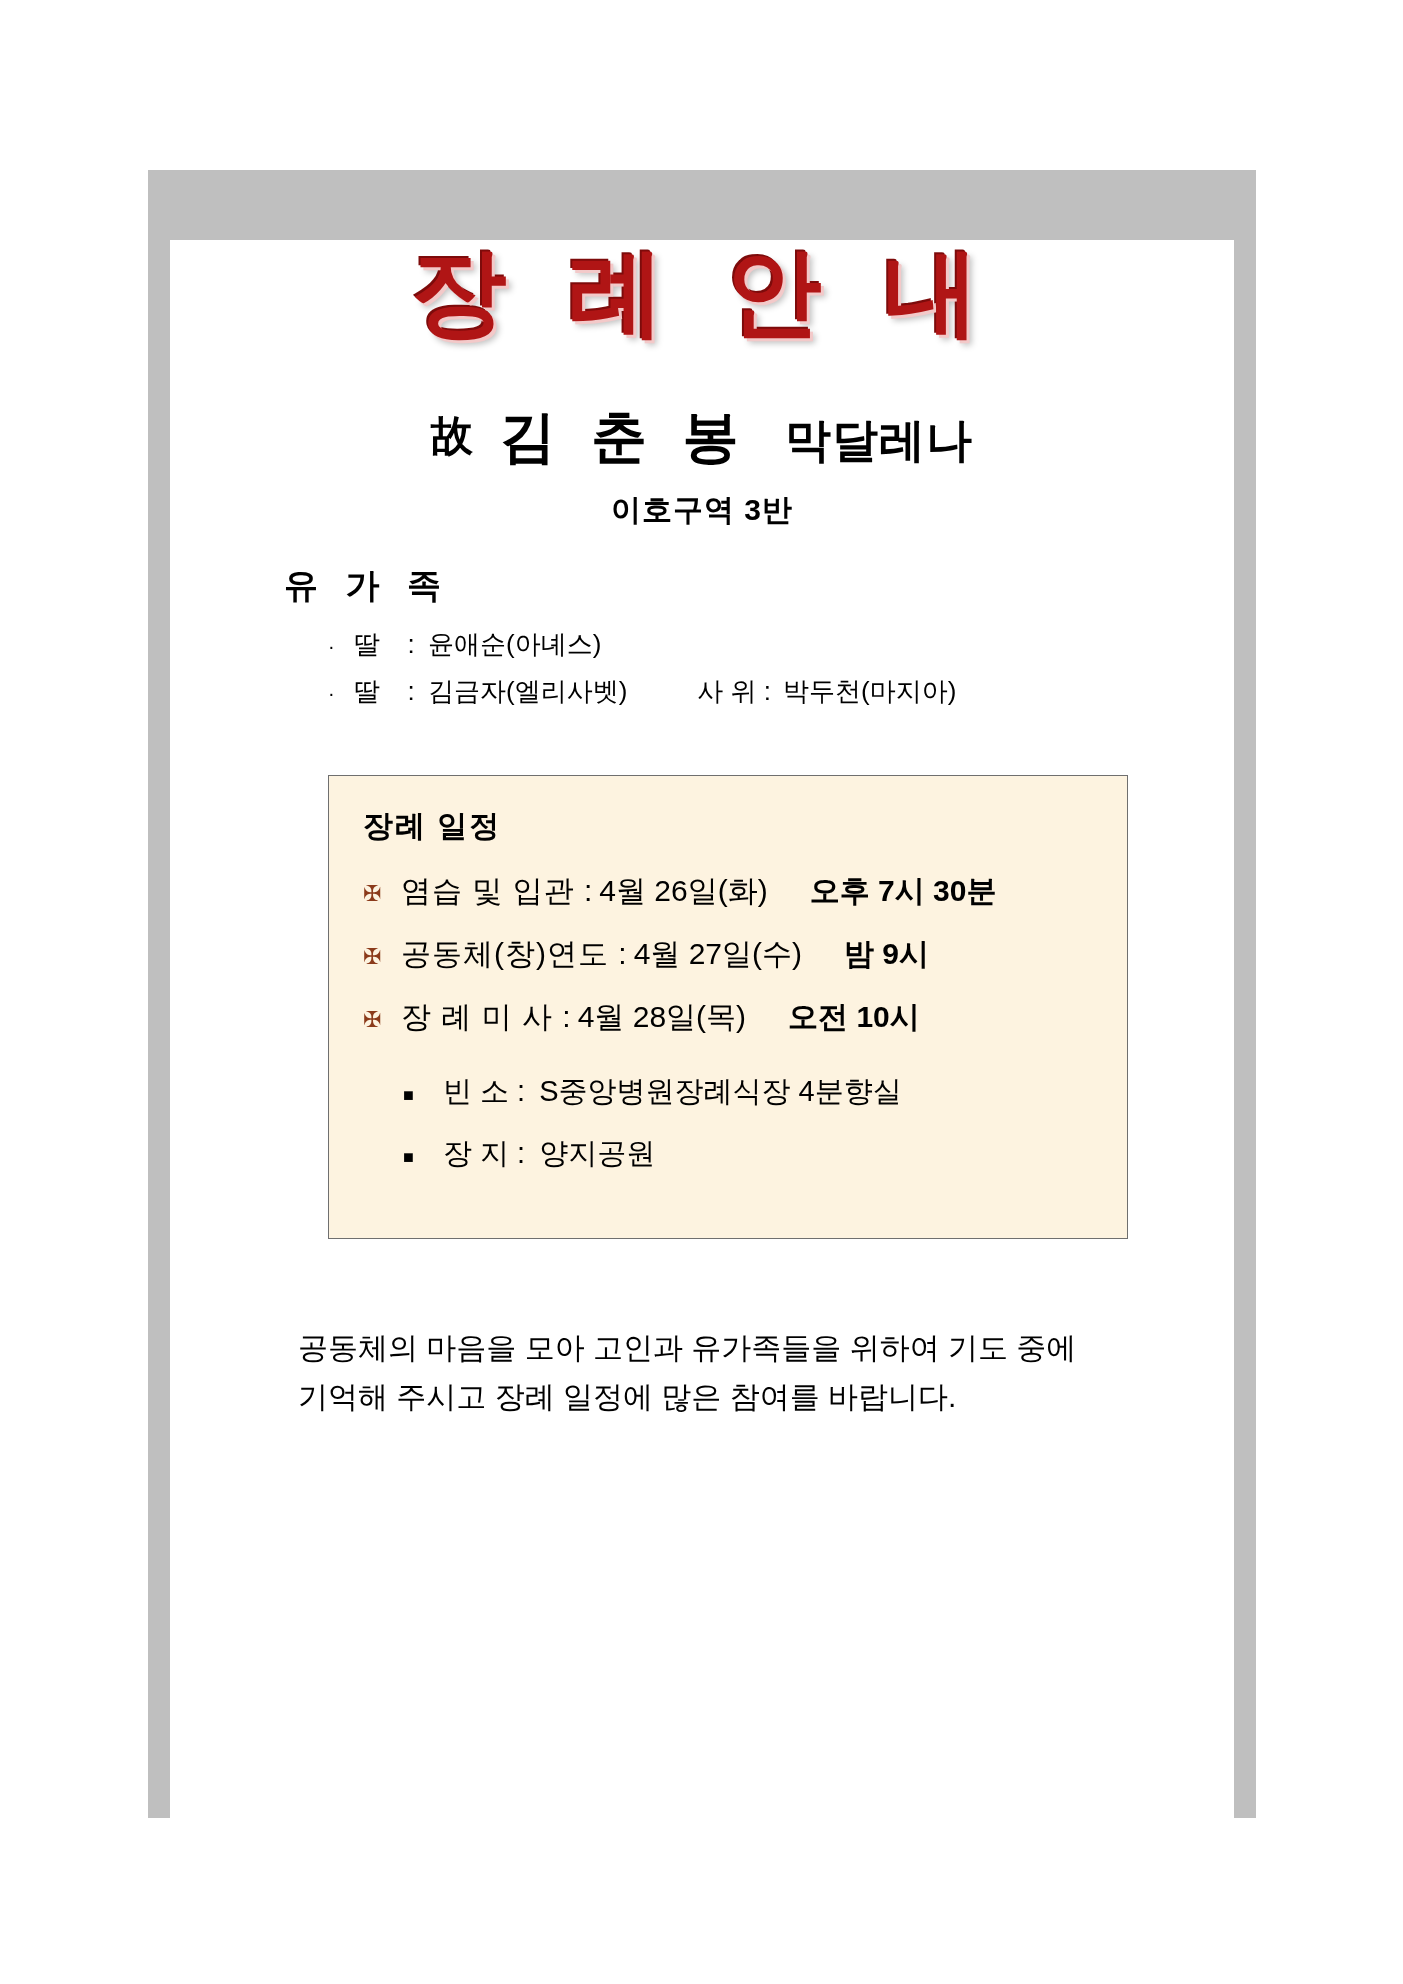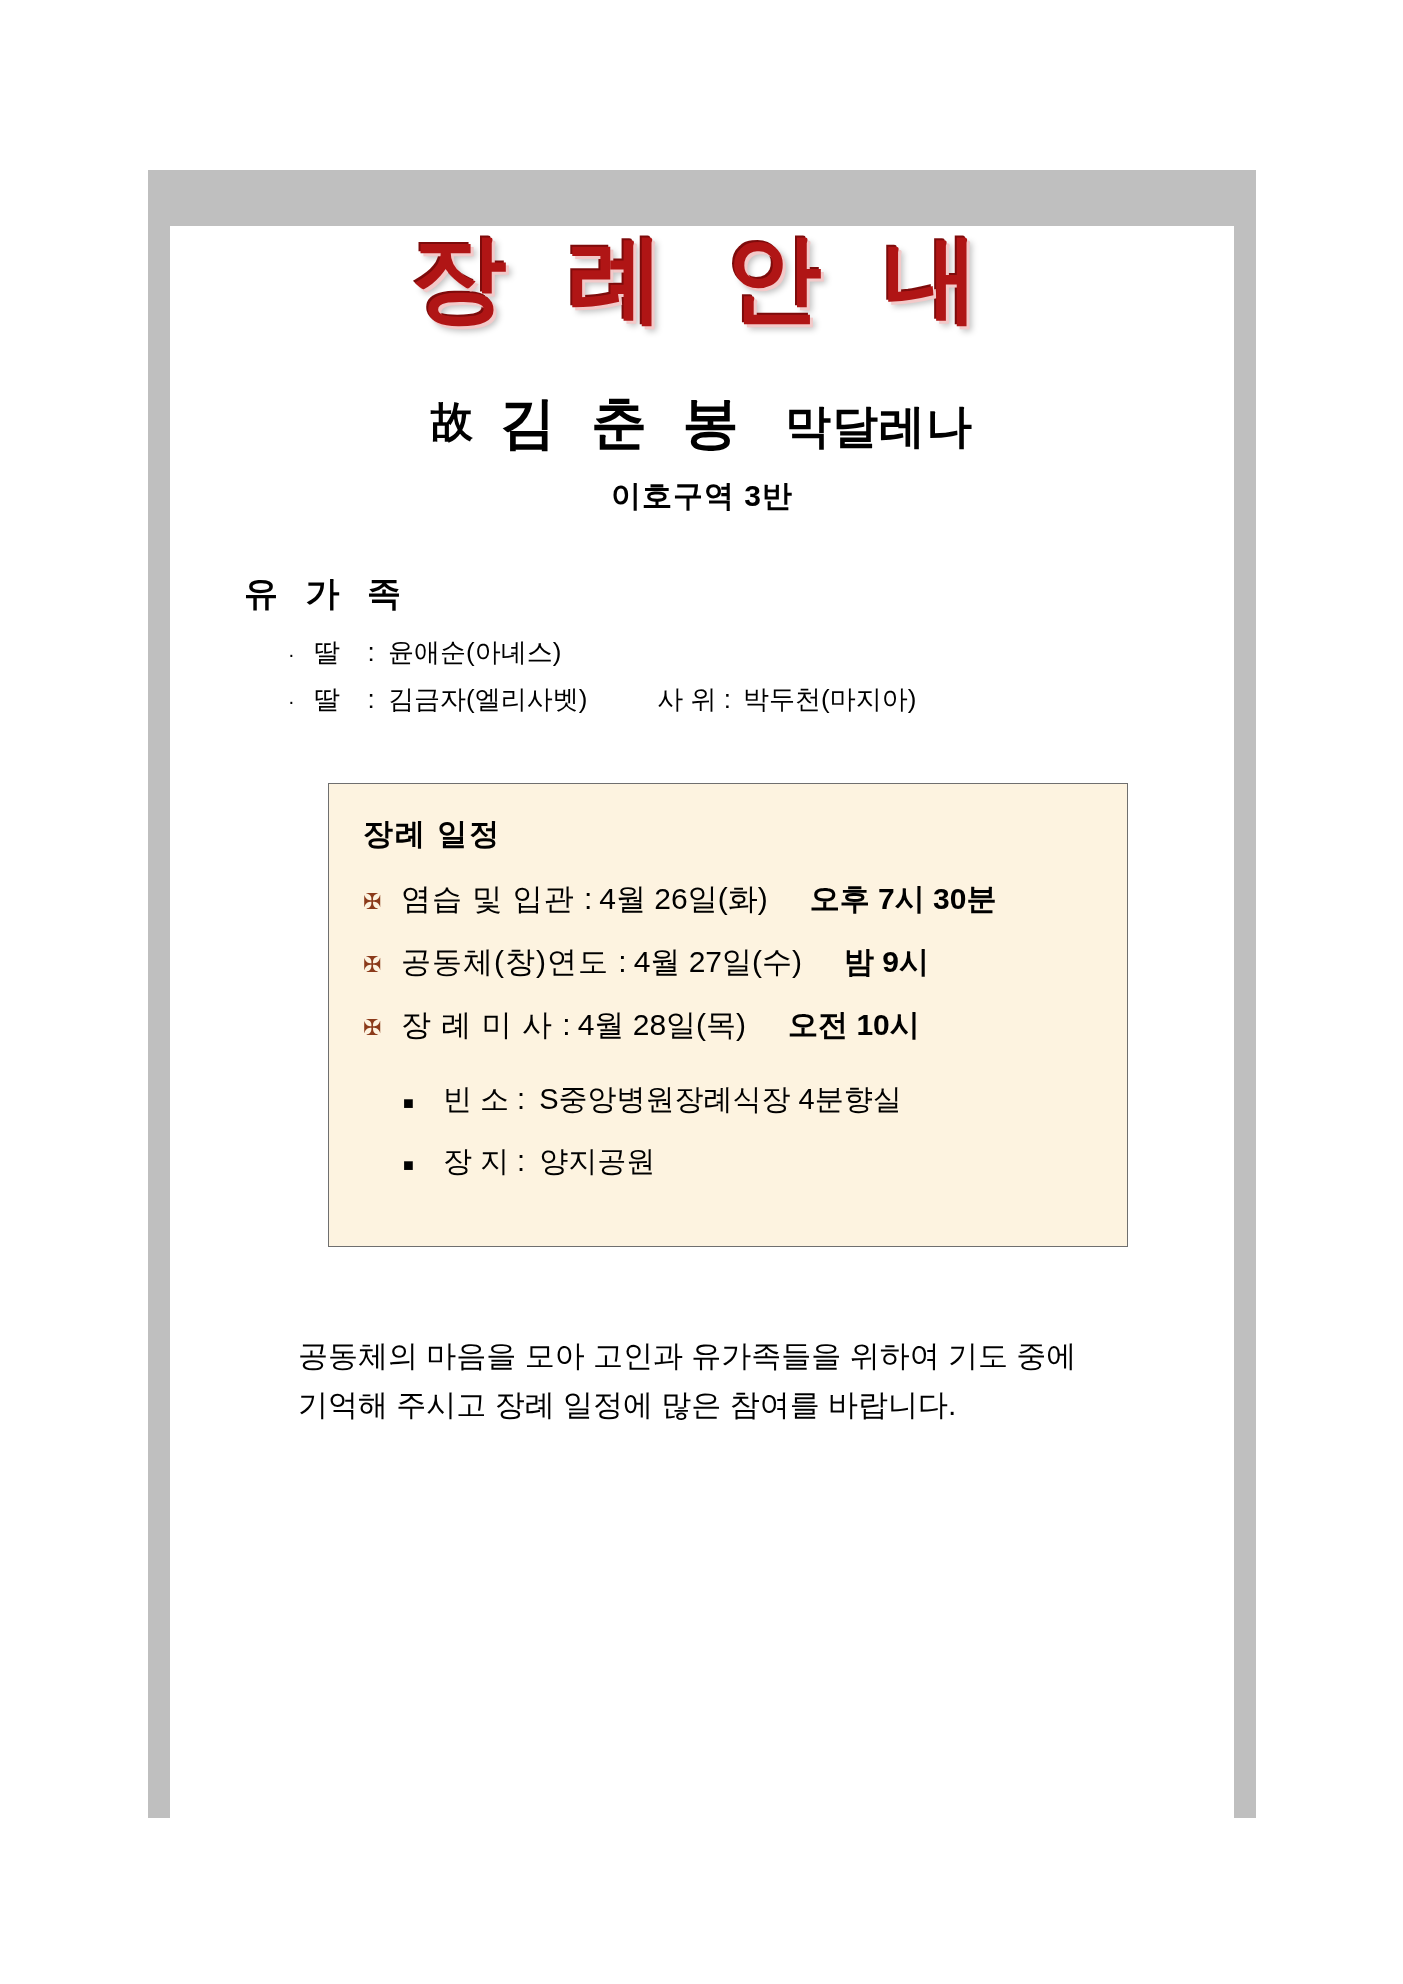--- a/index.html
+++ b/index.html
@@ -31,21 +31,21 @@
     width: 100%;
     height: 100%;
     background: #ffffff;
     box-sizing: border-box;
     position: relative;
   }
 
   
   .doc-title {
     text-align: center;
-    margin-top: 34px;
+    margin-top: 48px;
     font-size: 96px;
     font-weight: bold;
     letter-spacing: 14px;
     color: #b01515;
     text-shadow:
        3px 3px 0 #f3c9c9,
       -2px -2px 0 #7d0b0b,
        5px 5px 6px rgba(0,0,0,0.25);
     font-family: "DejaVu Sans", sans-serif;
     line-height: 1.1;
@@ -80,22 +80,22 @@
   .deceased-district {
     text-align: center;
     margin-top: 14px;
     font-size: 30px;
     font-weight: bold;
     letter-spacing: 1px;
   }
 
   
   .family-section {
-    margin-top: 54px;
-    padding-left: 74px;
+    margin-top: 32px;
+    padding-left: 114px;
   }
   .family-heading {
     font-size: 34px;
     font-weight: bold;
     letter-spacing: 9px;
   }
   .family-list {
     margin-top: 18px;
     padding-left: 44px;
   }

